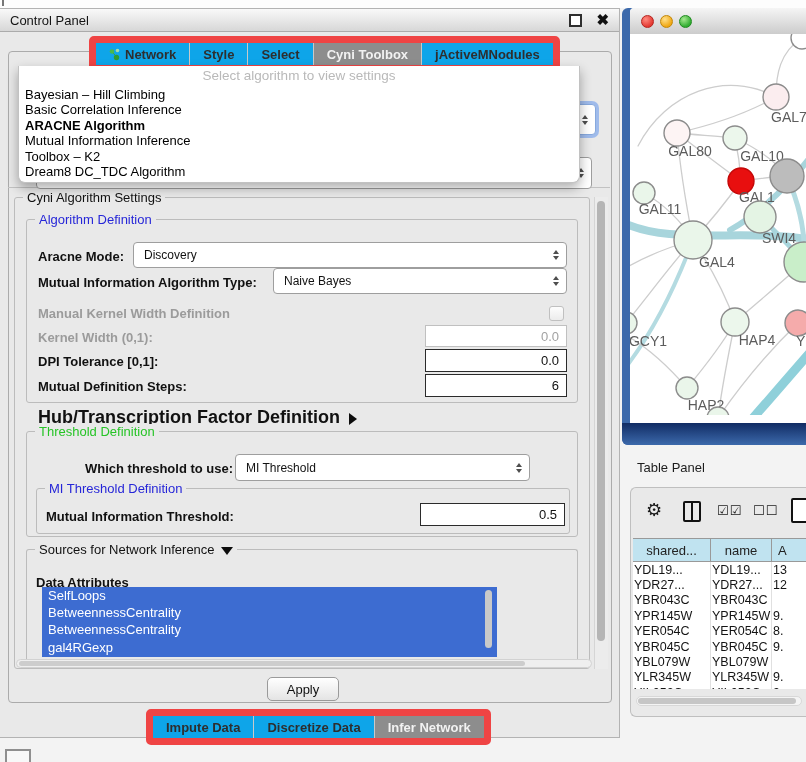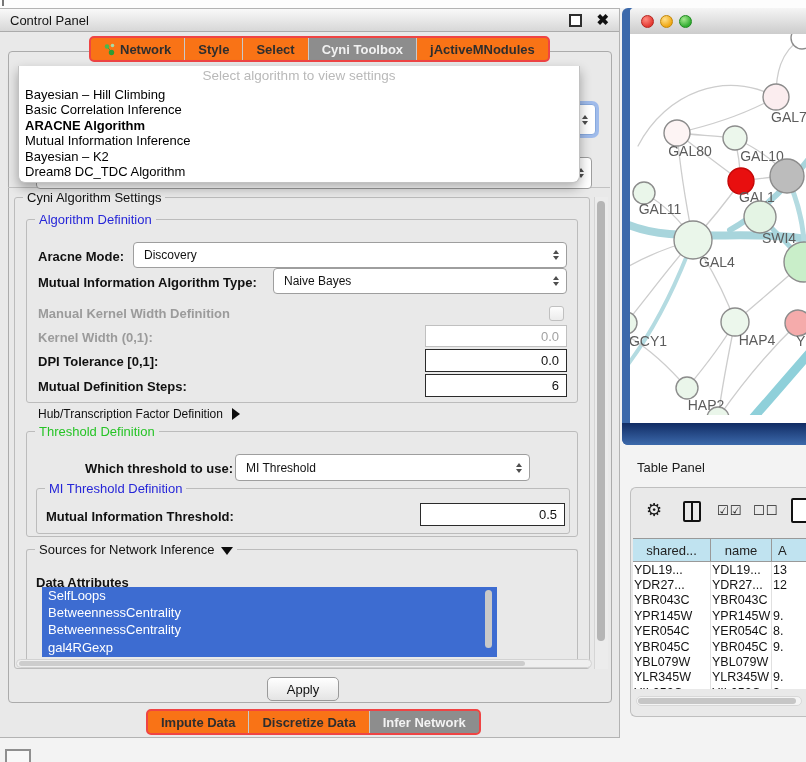--- a/index.html
+++ b/index.html
@@ -15,21 +15,21 @@
       border-bottom:1px solid #ababab;display:flex;align-items:center;padding:0 10px;}
   .cp-title{flex:1;font-size:13px;color:#141414;}
   .float-btn{width:9px;height:9px;border:2px solid #2e2e2e;background:#fff;margin-right:14px;}
   .close-btn{font-size:15px;font-weight:bold;color:#101010;line-height:14px;}
 
   .outer-panel{position:absolute;left:8px;top:42px;width:602px;height:650px;
       border:1px solid #ababab;border-radius:4px;background:#e9e9e9;}
   .upper-divider{position:absolute;left:8px;top:178px;width:602px;border-top:1px solid #c2c2c2;}
 
   
-  .seg-bar{position:absolute;display:flex;background:#f97316;border:2px solid #ef4444;
+  .seg-bar{position:absolute;display:flex;background:#0ea5e9;border:7px solid #ef4444;
       border-radius:5px;overflow:hidden;height:22px;z-index:30;}
   .seg{display:flex;align-items:center;justify-content:center;padding:0 13px;font-size:13px;
       color:#2e2e2e;font-weight:700;border-right:1px solid #c9c9c9;white-space:nowrap;}
   .seg:last-child{border-right:none;}
   .seg.selected{background:#8d8d8d;color:#f2f2f2;}
   #top-tabs{left:89px;top:27px;}
   #bottom-tabs{left:146px;top:700px;}
   .net-ico{margin-right:5px;display:inline-block;}
 
   
@@ -193,21 +193,21 @@
         </span>
     </div>
 
     <div id="algo-popup">
       <div id="dd-placeholder">Select algorithm to view settings</div>
       <div id="dd-items">
           <div class="dd-item">Bayesian – Hill Climbing</div>
           <div class="dd-item">Basic Correlation Inference</div>
           <div class="dd-item bold">ARACNE Algorithm</div>
           <div class="dd-item">Mutual Information Inference</div>
-          <div class="dd-item">Bayesian – K2</div>
+          <div class="dd-item">Toolbox – K2</div>
           <div class="dd-item">Dream8 DC_TDC Algorithm</div>
         </div>
     </div>
 
     <div class="group" id="g-cyni">
       <span class="gtitle">Cyni Algorithm Settings</span>
     </div>
 
     <div class="group" id="g-algo">
       <span class="gtitle blue">Algorithm Definition</span>
@@ -230,21 +230,21 @@
     </div>
     <span class="lbl disabled" style="left:38px;top:297px;">Manual Kernel Width Definition</span>
     <span class="checkbox" style="left:549px;top:297px;"></span>
     <span class="lbl disabled" style="left:38px;top:321px;">Kernel Width (0,1):</span>
     <div class="inp disabled" style="left:425px;top:316px;width:142px;height:22px;">0.0</div>
     <span class="lbl" style="left:38px;top:345px;">DPI Tolerance [0,1]:</span>
     <div class="inp" style="left:425px;top:340px;width:142px;height:23px;">0.0</div>
     <span class="lbl" style="left:38px;top:370px;">Mutual Definition Steps:</span>
     <div class="inp" style="left:425px;top:365px;width:142px;height:23px;">6</div>
 
-    <span class="lbl plain" style="left:38px;top:398px;font-size:12px;">
+    <span class="lbl plain" style="left:38px;top:398px;font-size:18px;font-weight:bold;">
       <span>Hub/Transcription Factor Definition</span><span class="tri-right"></span>
     </span>
 
     <div class="group" id="g-thresh">
       <span class="gtitle green">Threshold Definition</span>
     </div>
     <span class="lbl" style="left:85px;top:452px;">Which threshold to use:</span>
     <div class="combo" style="left:235px;top:445px;width:295px;height:27px;z-index:10;">
       <span>MI Threshold</span>
       <span class="spin">

